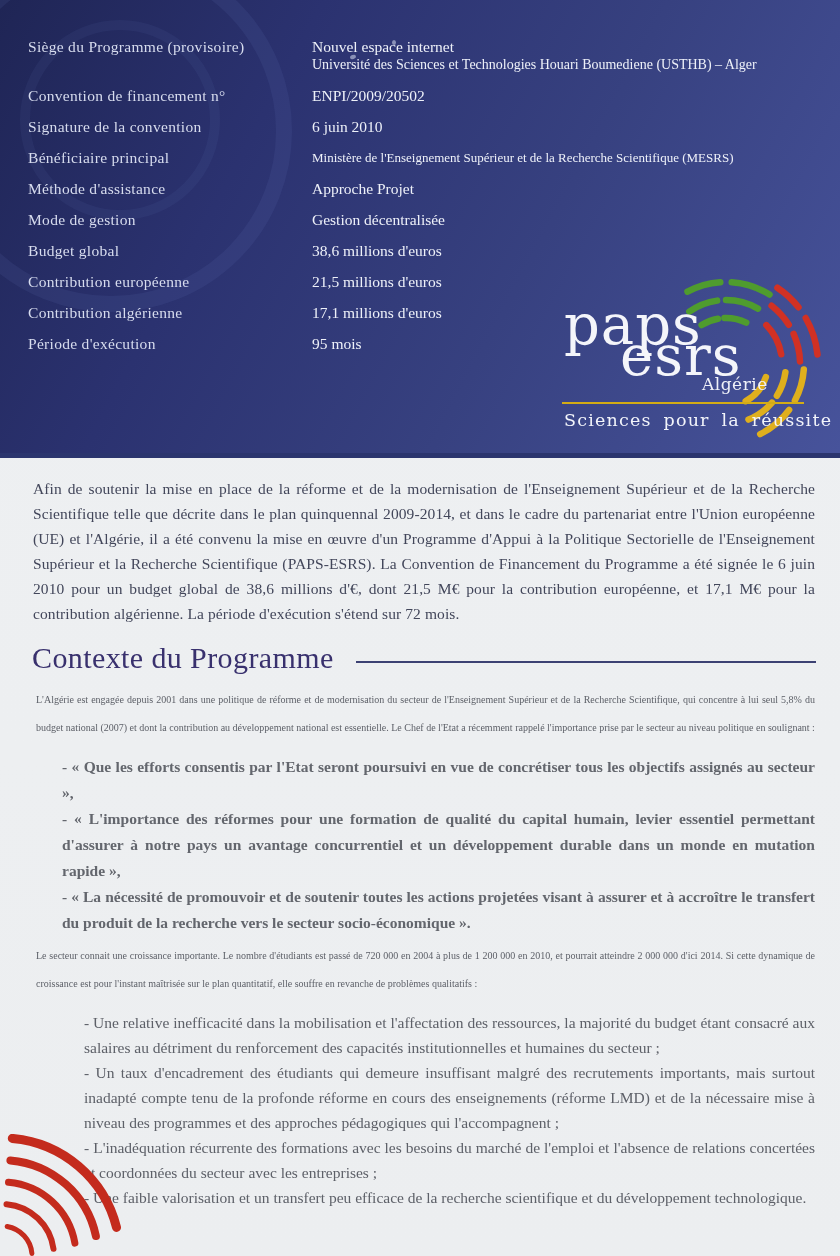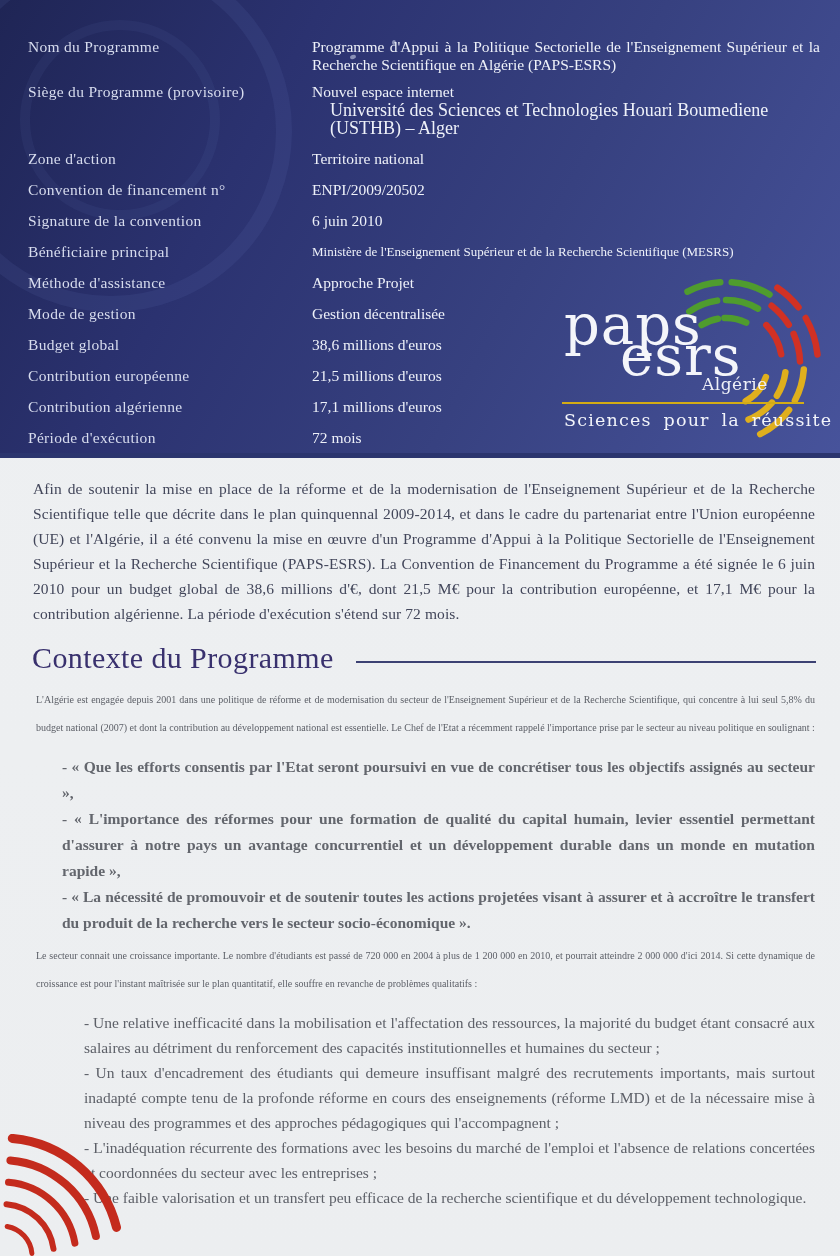--- a/index.html
+++ b/index.html
@@ -17,21 +17,21 @@
   .speck{position:absolute;background:rgba(215,222,240,.55);border-radius:50%;}
   .sp1{left:350px;top:55px;width:6px;height:4px;transform:rotate(-20deg);}
   .sp2{left:392px;top:40px;width:4px;height:5px;}
 
   .info{position:absolute;left:28px;top:38px;width:800px;margin:0;}
   .irow{display:flex;margin-bottom:13px;}
   .irow dt{flex:0 0 284px;color:#d7dcee;font-size:15.5px;line-height:18px;letter-spacing:.3px;}
   .irow dd{margin:0;flex:1;max-width:508px;color:#eef1f9;font-size:15.5px;line-height:18px;padding-right:6px;}
   .irow.m9{margin-bottom:9px;}
   .v-just{text-align:justify;}
-  .line2{display:block;font-size:18px;margin-left:18px;}
+  .line2{display:block;font-size:14px;}
   .small-val dd{font-size:13px;}
 
   
   .logo{position:absolute;left:556px;top:282px;width:286px;height:170px;font-family:"DejaVu Serif",serif;}
   .logo svg{position:absolute;left:40px;top:-6px;z-index:0;}
   .logo .w1{position:absolute;left:8px;top:15px;z-index:1;font-size:56px;line-height:1;color:#f4f5fa;letter-spacing:1px;}
   .logo .w2{position:absolute;left:64px;top:46px;z-index:1;font-size:56px;line-height:1;color:#f4f5fa;letter-spacing:1px;}
   .logo .country{position:absolute;left:146px;top:92px;z-index:1;font-size:17px;color:#eff1f8;letter-spacing:.5px;}
   .gold-rule{position:absolute;left:6px;top:120px;width:242px;height:2px;background:#d3ac15;z-index:1;}
   .tagline{position:absolute;left:8px;top:128px;z-index:1;font-size:17.5px;color:#f2f4fa;
@@ -60,34 +60,26 @@
 
 <div class="page">
 
   <header class="hero">
     <div class="hero-circle hc1"></div>
     <div class="hero-circle hc2"></div>
     <div class="speck sp1"></div>
     <div class="speck sp2"></div>
 
     <dl class="info">
-      <div class="irow m9">
-        <dt>Nom du Programme</dt>
-        <dd class="v-just">Programme d'Appui à la Politique Sectorielle de l'Enseignement Supérieur et la Recherche Scientifique en Algérie (PAPS-ESRS)</dd>
-      </div>
       <div class="irow">
         <dt>Siège du Programme (provisoire)</dt>
         <dd>
           <span>Nouvel espace internet</span>
           <span class="line2">Université des Sciences et Technologies Houari Boumediene (USTHB) – Alger</span>
         </dd>
-      </div>
-      <div class="irow">
-        <dt>Zone d'action</dt>
-        <dd>Territoire national</dd>
       </div>
       <div class="irow">
         <dt>Convention de financement n°</dt>
         <dd>ENPI/2009/20502</dd>
       </div>
       <div class="irow">
         <dt>Signature de la convention</dt>
         <dd>6 juin 2010</dd>
       </div>
       <div class="irow small-val">
@@ -109,21 +101,21 @@
       <div class="irow">
         <dt>Contribution européenne</dt>
         <dd>21,5 millions d'euros</dd>
       </div>
       <div class="irow">
         <dt>Contribution algérienne</dt>
         <dd>17,1 millions d'euros</dd>
       </div>
       <div class="irow">
         <dt>Période d'exécution</dt>
-        <dd>72 mois</dd>
+        <dd>95 mois</dd>
       </div>
     </dl>
 
     <div class="logo">
       <svg width="250" height="170" viewBox="0 0 250 170">
         <g fill="none" stroke-linecap="round" stroke-width="6.5">
           <g stroke="#4f9c2e">
             <path d="M 150.2 46.6 A 46 46 0 0 0 128.4 42.0"></path>
             <path d="M 122.0 42.7 A 46 46 0 0 0 105.6 49.0"></path>
             <path d="M 162.0 32.6 A 64 64 0 0 0 130 24.0"></path>

